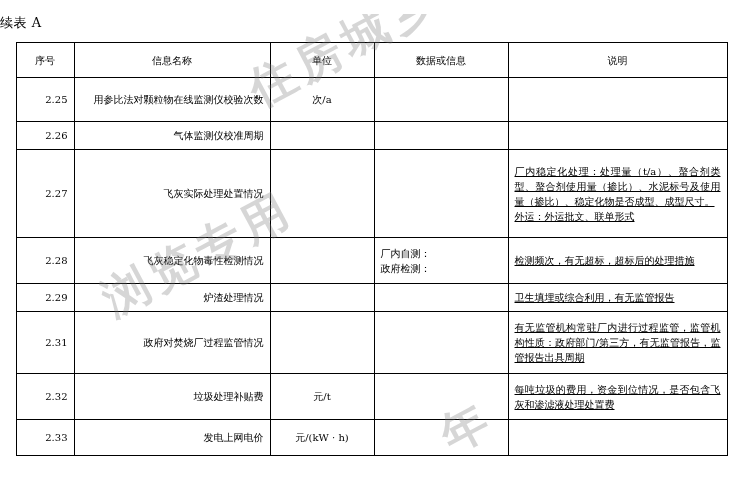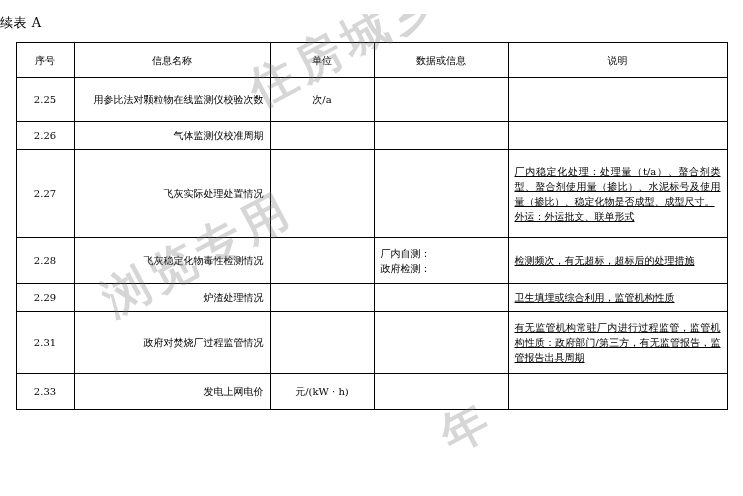--- a/index.html
+++ b/index.html
@@ -49,21 +49,21 @@
     text-align: center;
     font-weight: normal;
     height: 26px;
   }
   .col-no    { width: 58px;  text-align: center; }
   .col-name  { width: 196px; }
   .col-unit  { width: 104px; text-align: center; }
   .col-data  { width: 134px; text-align: center; }
   .col-desc  { width: 219px; }
 
-  td.c-no { text-align: center; }
+  td.c-no { text-align: right; }
   td.c-name { text-align: right; padding-left: 22px; }
   td.c-unit { text-align: center; }
   td.c-data { text-align: left; padding-left: 8px; }
   td.c-desc { text-align: left; text-decoration: underline; }
 
   td.c-desc.justify {
     text-align: justify;
     text-align-last: left;
   }
   .multi-line-cell div { white-space: pre-line; }
@@ -149,28 +149,35 @@
             <div>厂内自测：
 政府检测：</div>
           </td>
         <td class="c-desc">检测频次，有无超标，超标后的处理措施</td>
       </tr>
       <tr style="height:28px;">
         <td class="c-no">2.29</td>
         <td class="c-name">炉渣处理情况</td>
         <td class="c-unit"></td>
         <td class="c-data"></td>
-        <td class="c-desc">卫生填埋或综合利用，监管机构性质</td>
+        <td class="c-desc">卫生填埋或综合利用，有无监管报告</td>
       </tr>
       <tr style="height:62px;">
         <td class="c-no">2.31</td>
         <td class="c-name">政府对焚烧厂过程监管情况</td>
         <td class="c-unit"></td>
         <td class="c-data"></td>
         <td class="c-desc justify">有无监管机构常驻厂内进行过程监管，监管机构性质：政府部门/第三方，有无监管报告，监管报告出具周期</td>
+      </tr>
+      <tr style="height:46px;">
+        <td class="c-no">2.32</td>
+        <td class="c-name">垃圾处理补贴费</td>
+        <td class="c-unit">元/t</td>
+        <td class="c-data"></td>
+        <td class="c-desc justify">每吨垃圾的费用，资金到位情况，是否包含飞灰和渗滤液处理处置费</td>
       </tr>
       <tr style="height:36px;">
         <td class="c-no">2.33</td>
         <td class="c-name">发电上网电价</td>
         <td class="c-unit">元/(kW · h)</td>
         <td class="c-data"></td>
         <td class="c-desc"></td>
       </tr>
     </tbody>
   </table>

